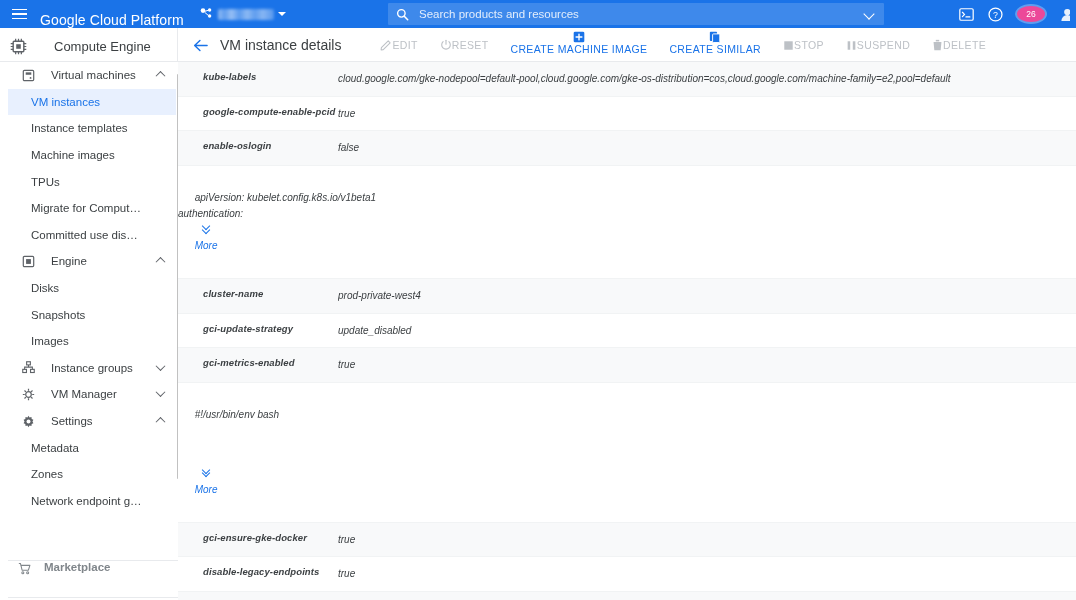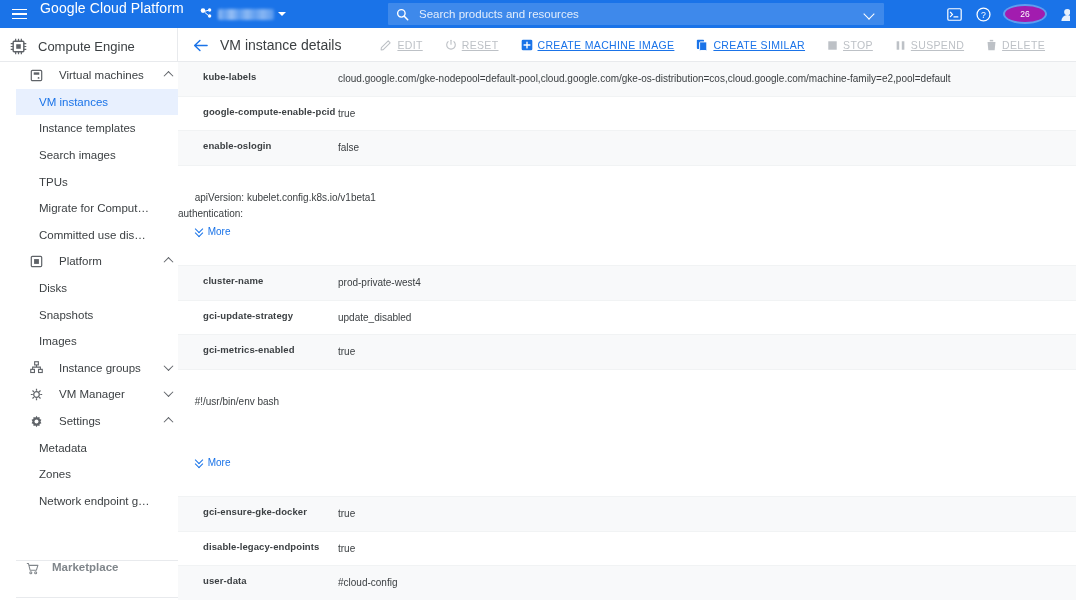--- a/index.html
+++ b/index.html
@@ -12,21 +12,21 @@
     background: #ffffff;
   }
 
   
   #top-bar {
     position: absolute;
     top: 0; left: 0;
     width: 1076px; height: 28px;
     background: #1a73e8;
     display: flex;
-    align-items: flex-start;
+    align-items: flex-end;
   }
   #hamburger {
     width: 38px; height: 28px;
     display: flex; flex-direction: column;
     align-items: center; justify-content: center;
     gap: 3px;
     cursor: pointer;
   }
   #hamburger span {
     display: block;
@@ -99,44 +99,44 @@
   #top-right {
     position: absolute;
     right: 0; top: 0;
     height: 28px;
     display: flex; align-items: center;
     gap: 14px;
     padding-right: 6px;
   }
   .tbicon { cursor: pointer; display: flex; align-items: center; }
   #notif-badge {
-    width: 40px; height: 16px;
+    width: 28px; height: 16px;
     border-radius: 50%;
-    background: #a21caf;
+    background: #ec4899;
     color: #ffffff;
     font-size: 8.5px;
     display: flex; align-items: center; justify-content: center;
     box-shadow: 0 0 0 2px rgba(255,255,255,.30);
     cursor: pointer;
   }
 
   
   #sub-header {
     position: absolute;
     top: 28px; left: 0;
     width: 1076px; height: 34px;
     background: #ffffff;
     border-bottom: 1px solid #e8eaed;
   }
   #product-title-zone {
     position: absolute;
     left: 0; top: 0;
     width: 178px; height: 36px;
     display: flex; align-items: center;
-    gap: 10px;
+    gap: 26px;
     padding-left: 9px;
     border-right: 1px solid #e8eaed;
   }
   #product-name {
     font-size: 13px;
     color: #3c4043;
     white-space: nowrap;
   }
   #detail-bar {
     position: absolute;
@@ -158,36 +158,34 @@
     white-space: nowrap;
     flex: 0 0 auto;
   }
   #action-buttons {
     display: flex; align-items: center;
     margin-left: 28px;
     gap: 0;
   }
   .act {
     display: flex; align-items: center;
-    gap: 5px;
     font-size: 10.5px;
     letter-spacing: .35px;
     color: #bdc1c6;
     padding: 0 11px;
     height: 28px;
     white-space: nowrap;
     cursor: default;
-    text-decoration: underline;
-  }
-  .act.enabled { color: #1a73e8; cursor: pointer; }
+  }
+  .act.enabled { color: #1a73e8; cursor: pointer; flex-direction: column; }
 
   
   #sidebar {
     position: absolute;
-    top: 62px; left: 16px;
+    top: 62px; left: 8px;
     width: 178px; height: 538px;
     background: #ffffff;
     border-right: 1px solid #e8eaed;
     overflow: hidden;
   }
   #nav-scroll {
     position: absolute;
     top: 0; left: 0;
     width: 170px;
     height: 494px;
@@ -306,20 +304,21 @@
     top: 62px; left: 178px;
     width: 898px; height: 538px;
     background: #ffffff;
     overflow: hidden;
   }
   .mrow {
     display: flex;
     border-bottom: 1px solid #f1f3f4;
     padding: 9px 0 9px 0;
     min-height: 26px;
+    font-style: italic;
   }
   .mrow.alt { background: #f8f9fa; }
   .mkey {
     flex: 0 0 160px;
     padding-left: 25px;
     font-size: 9.5px;
     font-weight: bold;
     color: #3c4043;
     letter-spacing: .1px;
     word-break: break-word;
@@ -335,20 +334,21 @@
     overflow: hidden;
   }
   .more-link {
     display: inline-flex;
     align-items: center;
     gap: 5px;
     color: #1a73e8;
     font-size: 10px;
     margin-top: 3px;
     cursor: pointer;
+    flex-direction: column;
   }
   .dbl-chev {
     display: inline-block;
     width: 8px; height: 9px;
     position: relative;
   }
   .dbl-chev::before, .dbl-chev::after {
     content: "";
     position: absolute; left: 1px;
     width: 5px; height: 5px;
@@ -517,40 +517,40 @@
       <span class="chev up"></span>
     </div>
 
     <div class="nav-row child selected">
       <span class="nlabel">VM instances</span>
     </div>
     <div class="nav-row child">
       <span class="nlabel">Instance templates</span>
     </div>
     <div class="nav-row child">
-      <span class="nlabel">Search images</span>
+      <span class="nlabel">Machine images</span>
     </div>
     <div class="nav-row child">
       <span class="nlabel">TPUs</span>
     </div>
     <div class="nav-row child">
       <span class="nlabel">Migrate for Compute Engi...</span>
     </div>
     <div class="nav-row child">
       <span class="nlabel">Committed use discounts</span>
     </div>
 
     <div class="nav-row">
       <span class="nicon">
         <svg width="13" height="13" viewBox="0 0 14 14">
           <rect x="1.4" y="1.4" width="11.2" height="11.2" rx="1.2" fill="none" stroke="#5f6368" stroke-width="1.3"></rect>
           <rect x="4.4" y="4.4" width="5.2" height="5.2" fill="#5f6368"></rect>
         </svg>
       </span>
-      <span class="nlabel">Platform</span>
+      <span class="nlabel">Engine</span>
       <span class="chev up"></span>
     </div>
 
     <div class="nav-row child">
       <span class="nlabel">Disks</span>
     </div>
     <div class="nav-row child">
       <span class="nlabel">Snapshots</span>
     </div>
     <div class="nav-row child">

